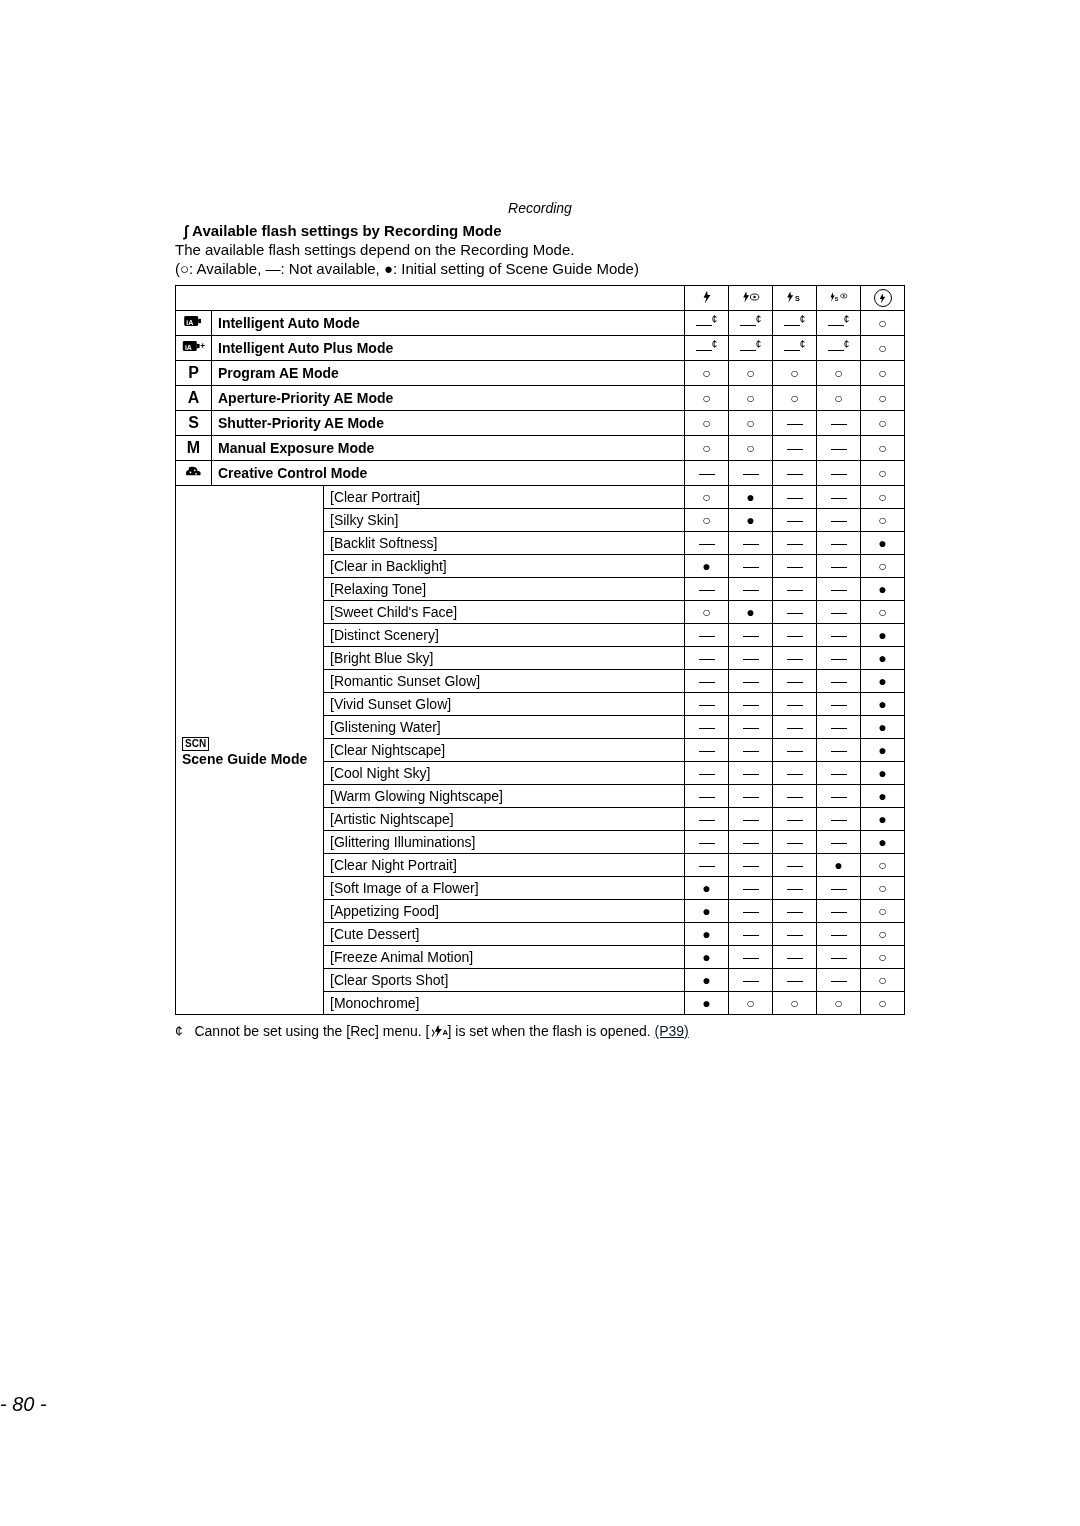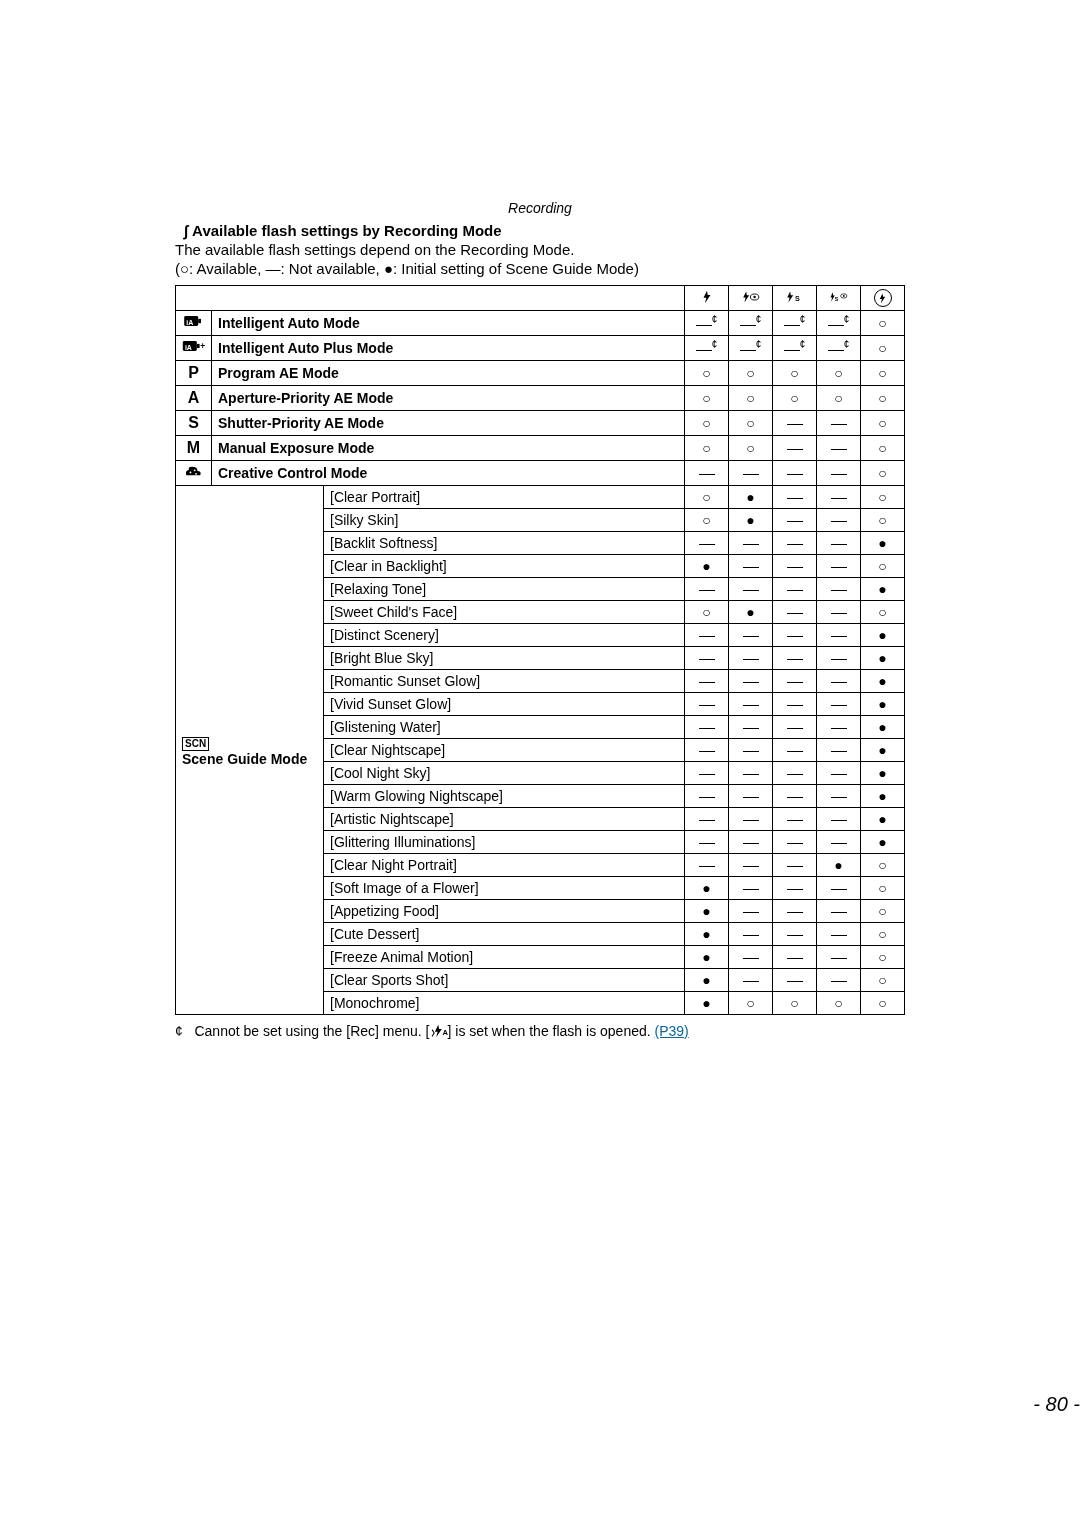--- a/index.html
+++ b/index.html
@@ -49,22 +49,22 @@
   .colicon { width: 44px; text-align: center; font-weight: normal; }
   .modeicon { width: 36px; text-align: center; font-weight: bold; font-size: 16px; }
   .rowlabel { font-weight: bold; }
   .scenecell { font-weight: bold; vertical-align: middle; font-size: 14px; padding-left: 6px; width: 110px; }
   .scenecell .scn { font-size: 10px; border: 1px solid #000; padding: 0 2px; display: inline-block; line-height: 12px; }
   .scenename { font-weight: normal; }
   .val { text-align: center; }
   .dash { display:inline-block;width:16px;border-top:1.5px solid #000;vertical-align:middle;}
   .star { font-size: 10px; vertical-align: super; }
   .footnote { font-size: 14px; margin-top: 8px; }
-  .link { color: #0369a1; }
-  .pagenum { position: absolute; bottom: 110px; width: 100%; left: 0; text-align: right; font-style: italic; font-size: 20px; }
+  .link { color: #0f172a; }
+  .pagenum { position: absolute; bottom: 110px; width: 100%; left: 0; text-align: left; font-style: italic; font-size: 20px; }
   svg.ico { width: 18px; height: 14px; }
   .sq { display:inline-block; font-size:15px; margin-right:4px;}
   .circled { border:1.5px solid #000;border-radius:50%;display:inline-flex;width:16px;height:16px;align-items:center;justify-content:center;font-size:10px;font-weight:bold;}
 </style>
 </head>
 <body>
 
 <div class="page">
 
   <div class="section-label">Recording</div>

